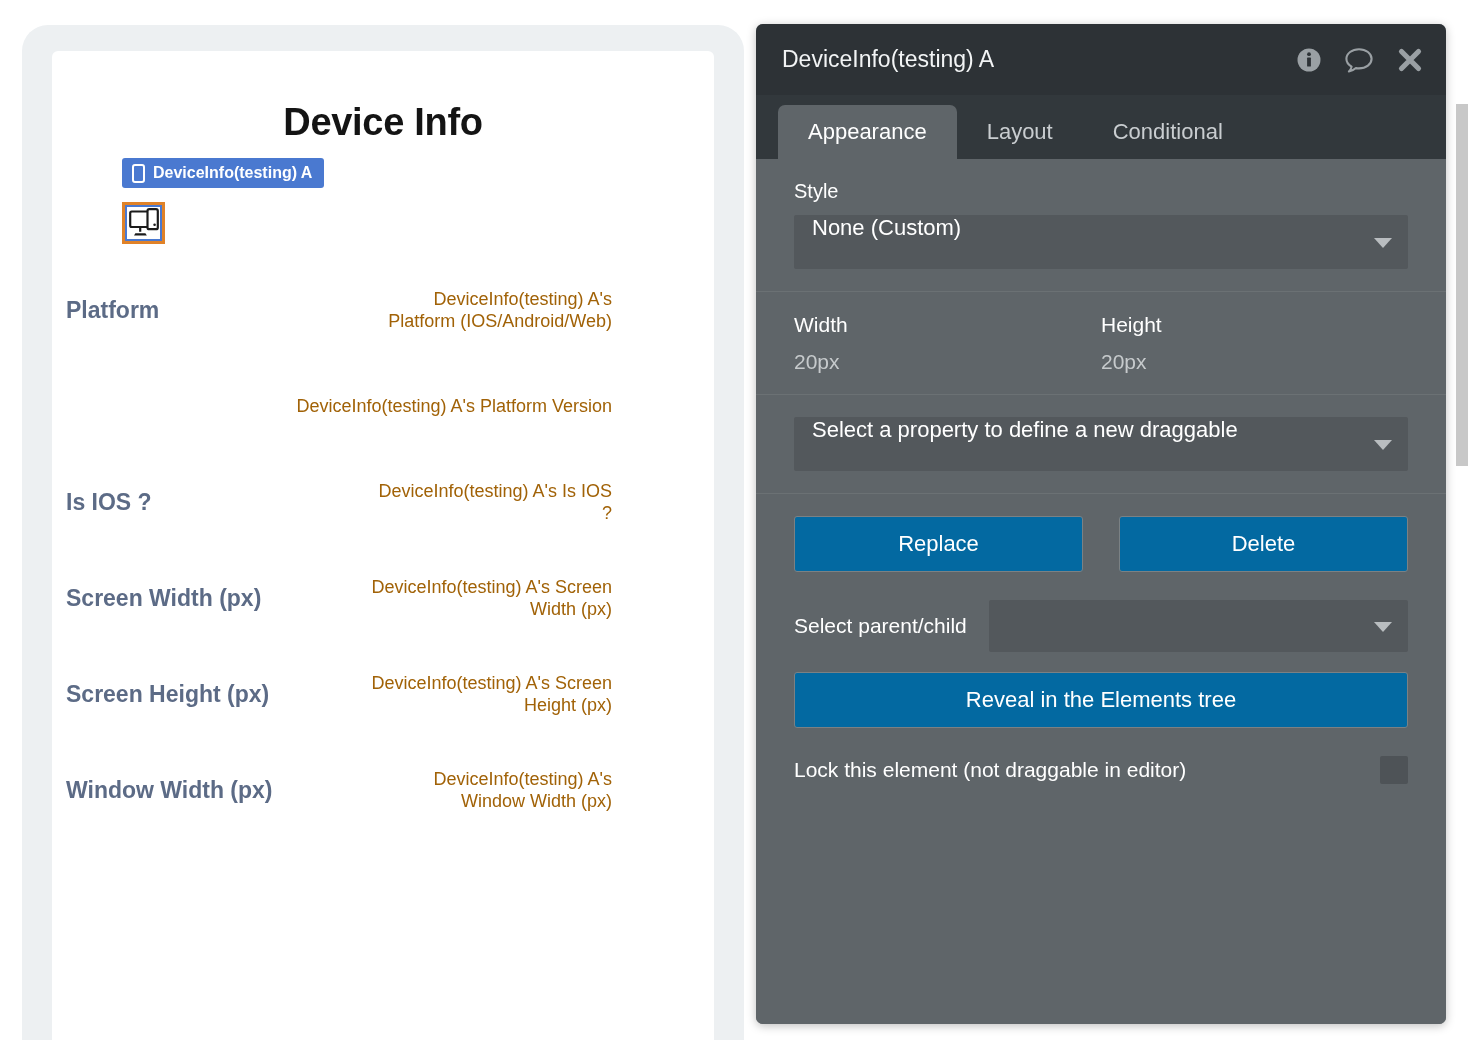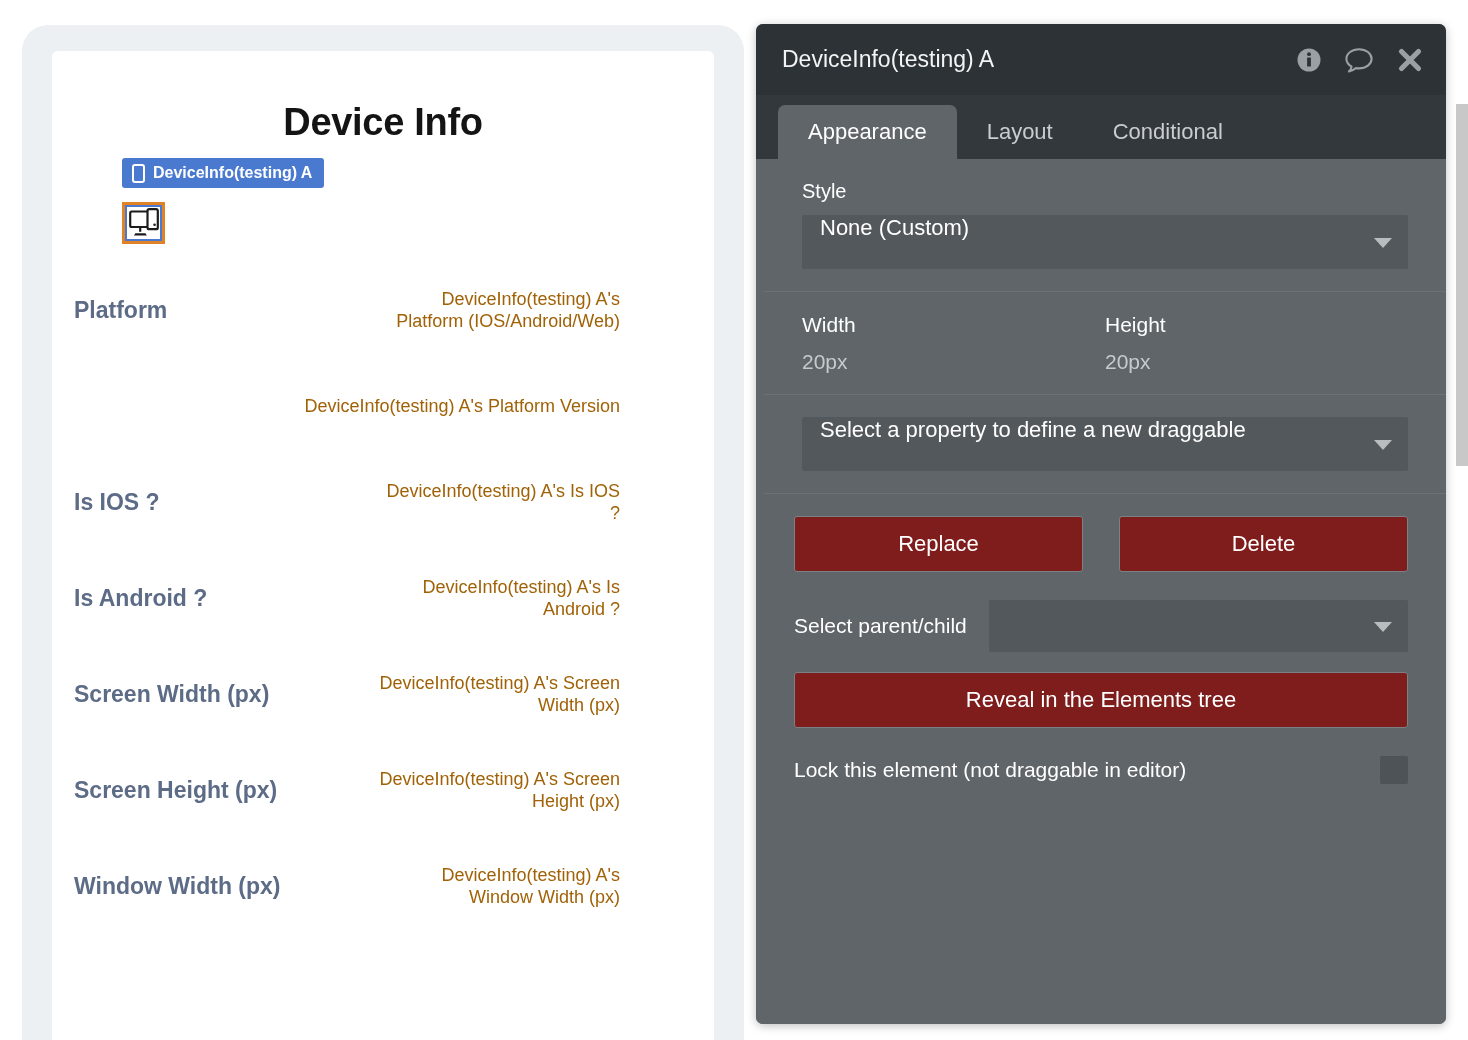--- a/index.html
+++ b/index.html
@@ -98,21 +98,21 @@
     position: absolute;
     inset: 0;
     border: 2px solid #4a79d0;
     box-sizing: border-box;
   }
   .sel-elem-icon svg { position: absolute; left: 4px; top: 3px; }
 
   
   .rows {
     position: absolute;
-    left: 8px;
+    left: 0;
     top: 212px;
     width: 566px;
   }
   .info-row {
     display: flex;
     align-items: center;
     padding: 0 2px 0 14px;
     min-height: 96px;
     box-sizing: border-box;
   }
@@ -198,21 +198,21 @@
   .panel-body {
     position: relative;
     height: 865px;
     background: #5f6569;
   }
 
   .sect {
     padding: 22px 38px 22px 38px;
     box-sizing: border-box;
   }
-  .sect.divider-bottom { border-bottom: 1px solid #6b7174; margin-left: 8px; }
+  .sect.divider-bottom { border-bottom: 1px solid #6b7174; }
 
   .field-label {
     color: #ffffff;
     font-size: 20px;
     margin-bottom: 14px;
     line-height: 1;
   }
 
   .select {
     position: relative;
@@ -239,21 +239,21 @@
 
   .wh-grid { display: flex; }
   .wh-col { flex: 1 1 50%; }
   .wh-name { color: #ffffff; font-size: 21px; line-height: 1; margin-bottom: 16px; }
   .wh-val  { color: #c6cacc; font-size: 21px; line-height: 1; }
 
   .btn-row { display: flex; gap: 36px; }
   .btn {
     flex: 1 1 0;
     height: 56px;
-    background: #7f1d1d;
+    background: #0369a1;
     border: 1px solid #7b8184;
     border-radius: 3px;
     color: #ffffff;
     font-size: 22px;
     display: flex;
     align-items: center;
     justify-content: center;
     cursor: pointer;
     box-sizing: border-box;
   }
@@ -334,24 +334,20 @@
         <div class="info-row">
           <div class="rlabel">Platform</div>
           <div class="rvalue">DeviceInfo(testing) A's Platform (IOS/Android/Web)</div>
         </div>
         <div class="info-row">
           <div class="rvalue">DeviceInfo(testing) A's Platform Version</div>
         </div>
         <div class="info-row">
           <div class="rlabel">Is IOS ?</div>
           <div class="rvalue">DeviceInfo(testing) A's Is IOS ?</div>
-        </div>
-        <div class="info-row">
-          <div class="rlabel">Is Android ?</div>
-          <div class="rvalue">DeviceInfo(testing) A's Is Android ?</div>
         </div>
         <div class="info-row">
           <div class="rlabel">Screen Width (px)</div>
           <div class="rvalue">DeviceInfo(testing) A's Screen Width (px)</div>
         </div>
         <div class="info-row">
           <div class="rlabel">Screen Height (px)</div>
           <div class="rvalue">DeviceInfo(testing) A's Screen Height (px)</div>
         </div>
         <div class="info-row">

